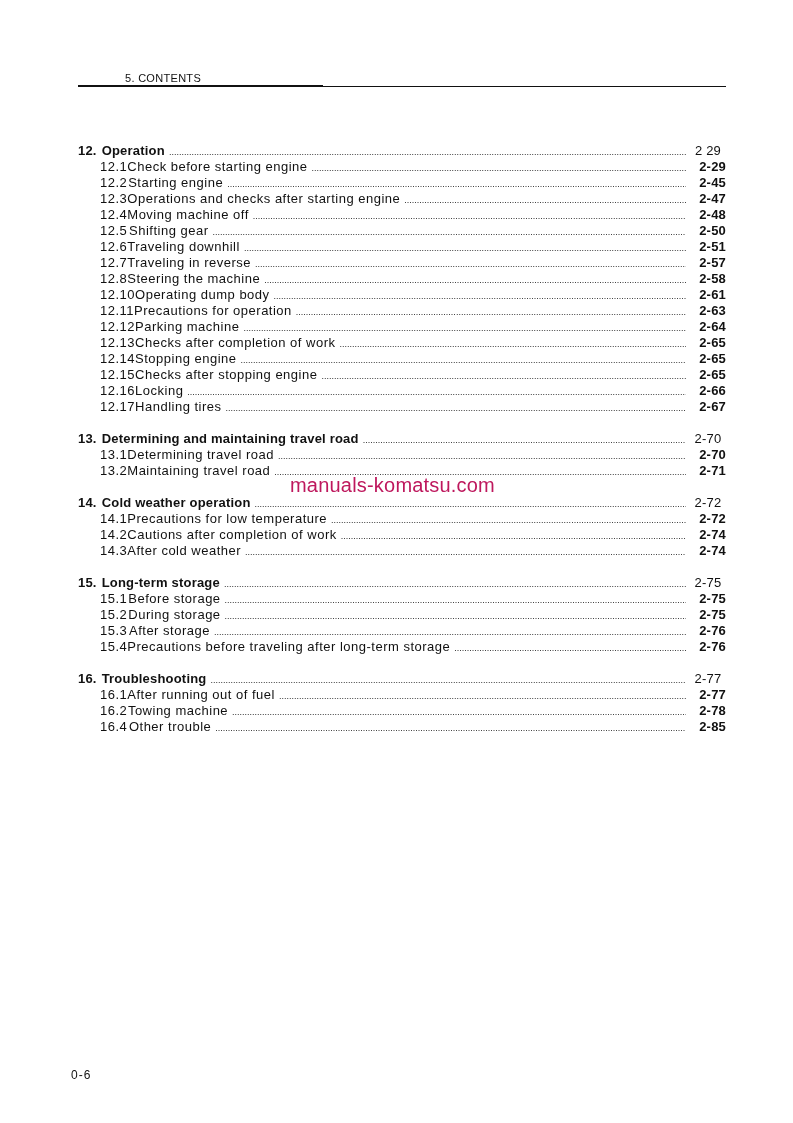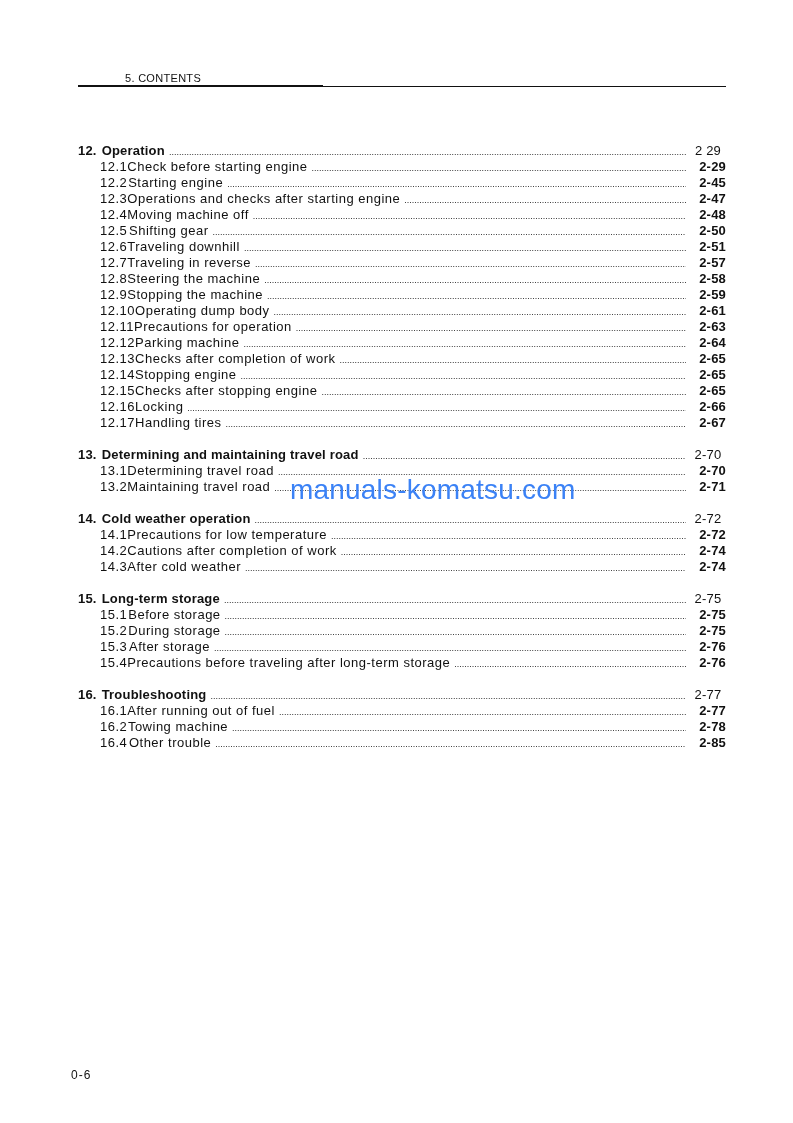--- a/index.html
+++ b/index.html
@@ -36,21 +36,21 @@
       flex: 1 1 auto; overflow: hidden; margin: 0 4px;
       font-weight: normal; letter-spacing: 0; color: #222; font-size: 9px;
     }
     .leader::after {
       content: "..............................................................................................................................................................................................................................................................";
     }
     .page { flex: 0 0 auto; width: 36px; text-align: right; font-weight: bold; letter-spacing: 0.2px; }
     .row.main .page { font-weight: normal; text-align: center; }
     .watermark {
       position: absolute; left: 290px; top: 474px;
-      font-size: 28px; color: #3b82f6; letter-spacing: 0.2px;
+      font-size: 20px; color: #be185d; letter-spacing: 0.2px;
       background: transparent;
     }
     .footer-page {
       position: absolute; left: 71px; top: 1068px; font-size: 12px; letter-spacing: 1px;
     }
   </style>
 </head>
 <body>
 
 <div class="header">
@@ -109,26 +109,20 @@
         <span class="leader"></span>
         <span class="page">2-57</span>
       </div>
       <div class="row sub">
         <span class="num">12.8</span>
         <span class="title">Steering the machine</span>
         <span class="leader"></span>
         <span class="page">2-58</span>
       </div>
       <div class="row sub">
-        <span class="num">12.9</span>
-        <span class="title">Stopping the machine</span>
-        <span class="leader"></span>
-        <span class="page">2-59</span>
-      </div>
-      <div class="row sub">
         <span class="num">12.10</span>
         <span class="title">Operating dump body</span>
         <span class="leader"></span>
         <span class="page">2-61</span>
       </div>
       <div class="row sub">
         <span class="num">12.11</span>
         <span class="title">Precautions for operation</span>
         <span class="leader"></span>
         <span class="page">2-63</span>

